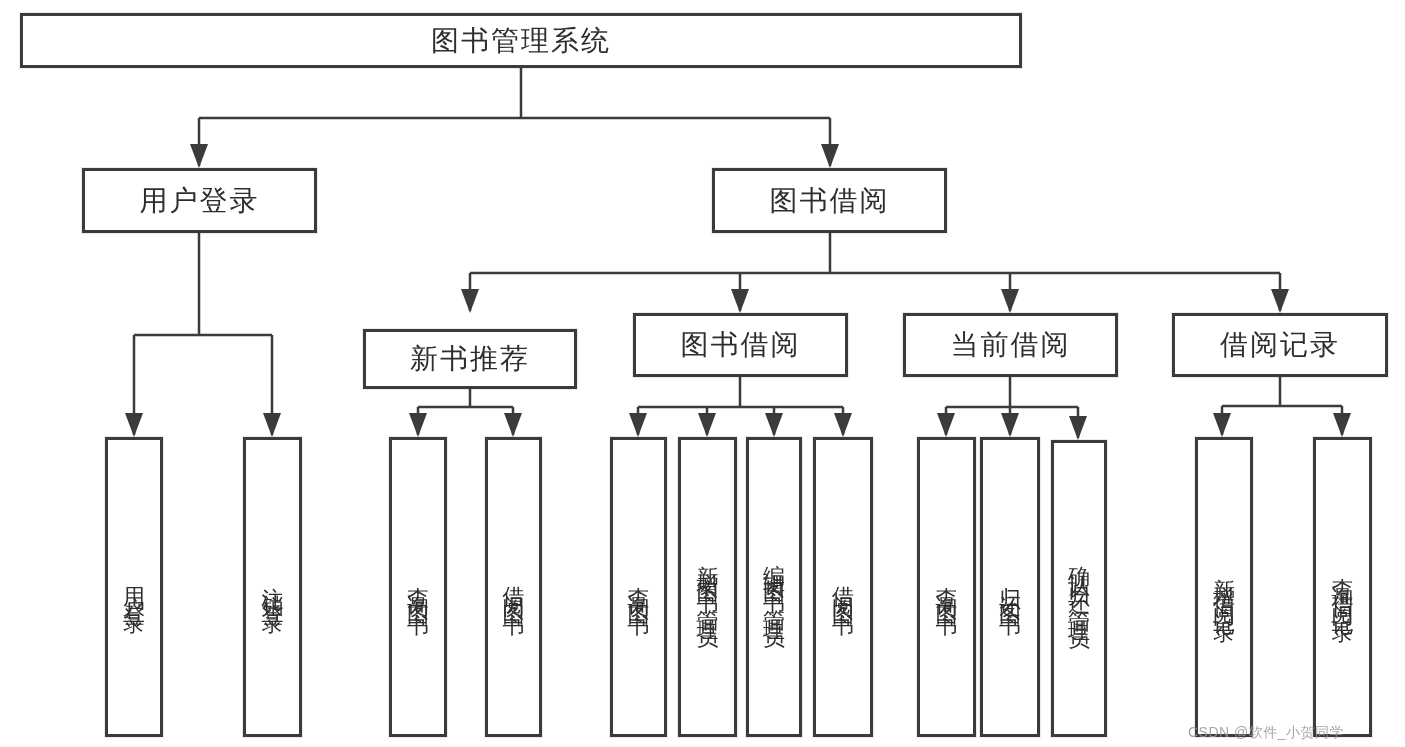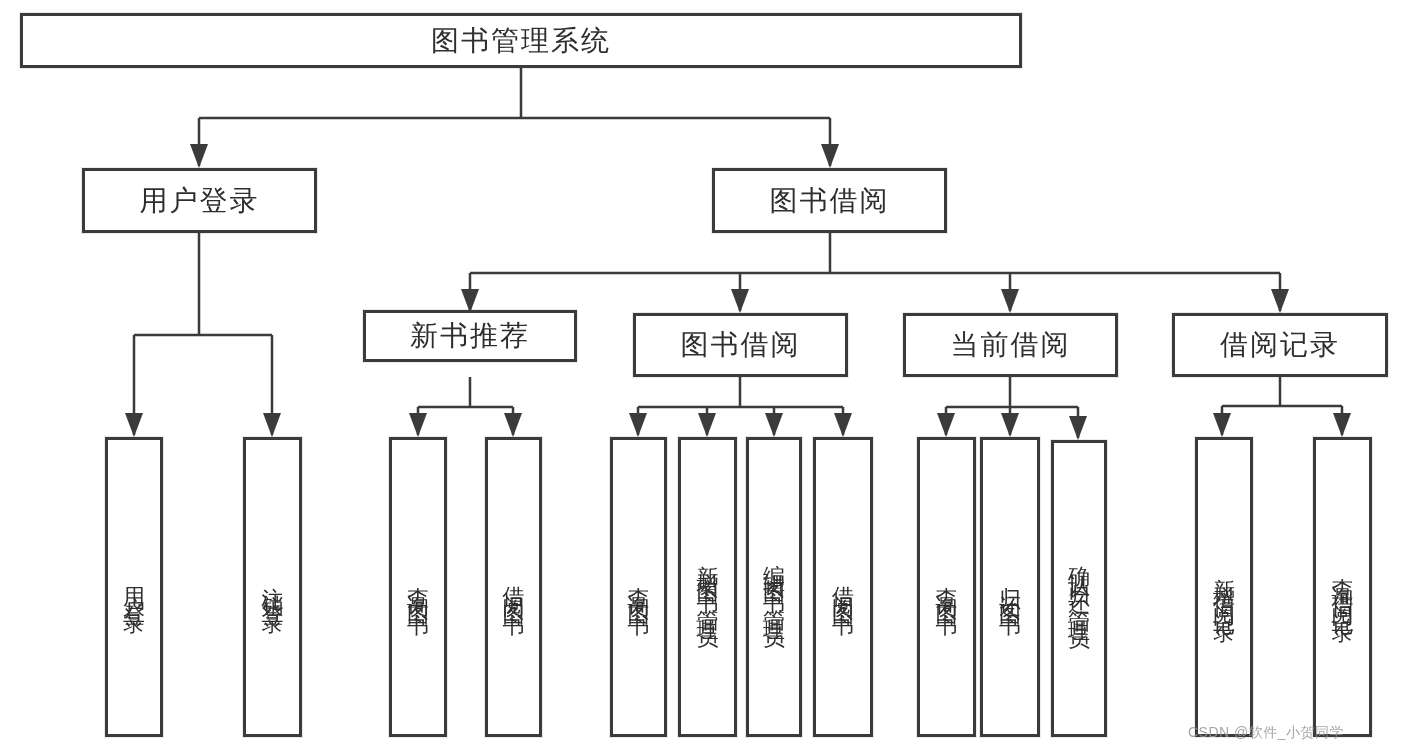--- a/index.html
+++ b/index.html
@@ -11,21 +11,21 @@
   .box {
     position:absolute; box-sizing:border-box; background:#ffffff;
     border:3px solid #3b3b3b; color:#2e2e2e; z-index:2;
     display:flex; align-items:center; justify-content:center;
     box-shadow:0 0 0 1px rgba(0,0,0,0.08);
   }
   .hlabel { font-size:28px; letter-spacing:2px; white-space:nowrap; }
   .root  { left:20px;  top:13px;  width:1002px; height:55px; }
   .l2a   { left:82px;  top:168px; width:235px;  height:65px; }
   .l2b   { left:712px; top:168px; width:235px;  height:65px; }
-  .l3a   { left:363px; top:310px; width:214px;  height:52px; }
+  .l3a   { left:363px; top:329px; width:214px;  height:60px; }
   .l3b   { left:633px; top:313px; width:215px;  height:64px; }
   .l3c   { left:903px; top:313px; width:215px;  height:64px; }
   .l3d   { left:1172px;top:313px; width:216px;  height:64px; }
   .leaf  { top:437px; height:300px; }
   .vtext {
     writing-mode:vertical-rl; text-orientation:mixed;
     font-size:22px; line-height:1; letter-spacing:9px; white-space:nowrap;
     color:#2e2e2e;
   }
   .watermark {

